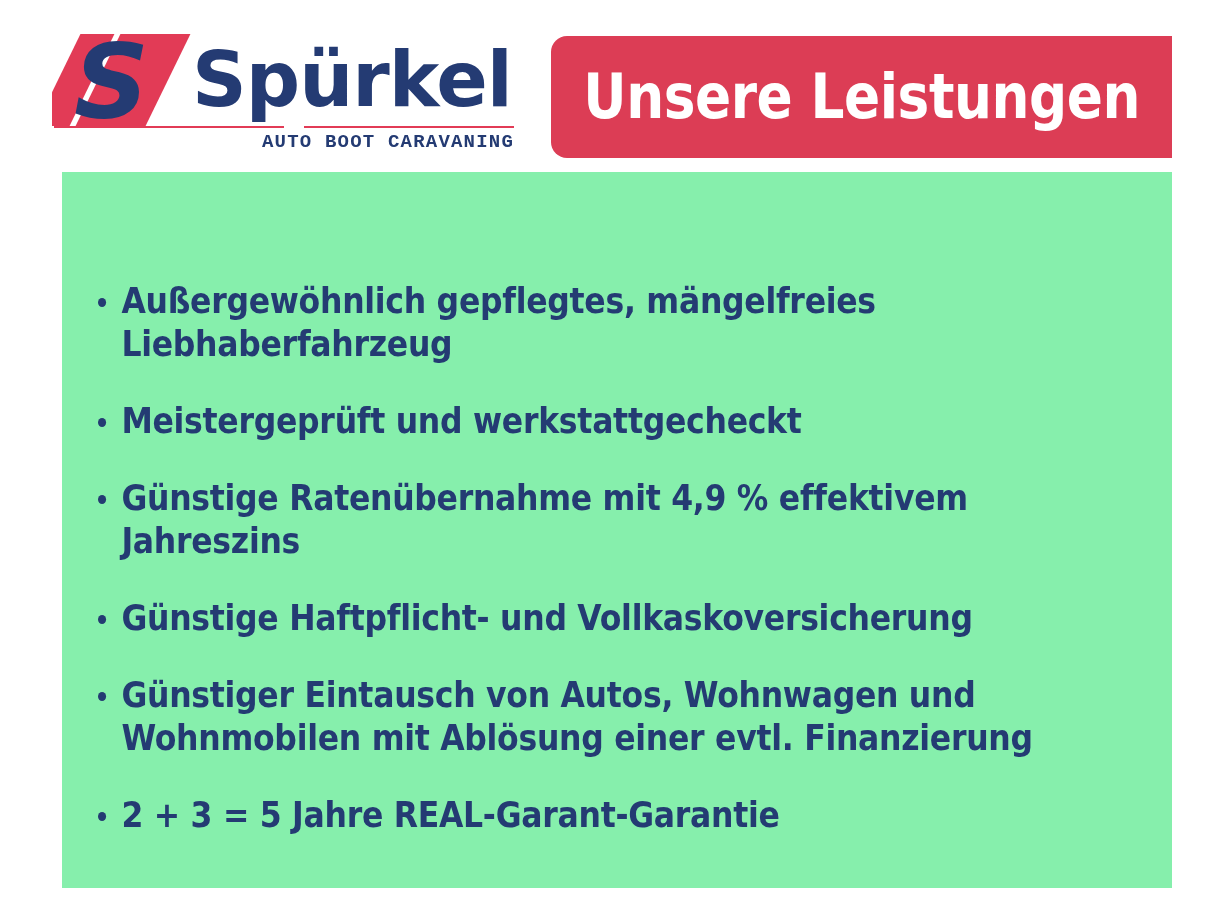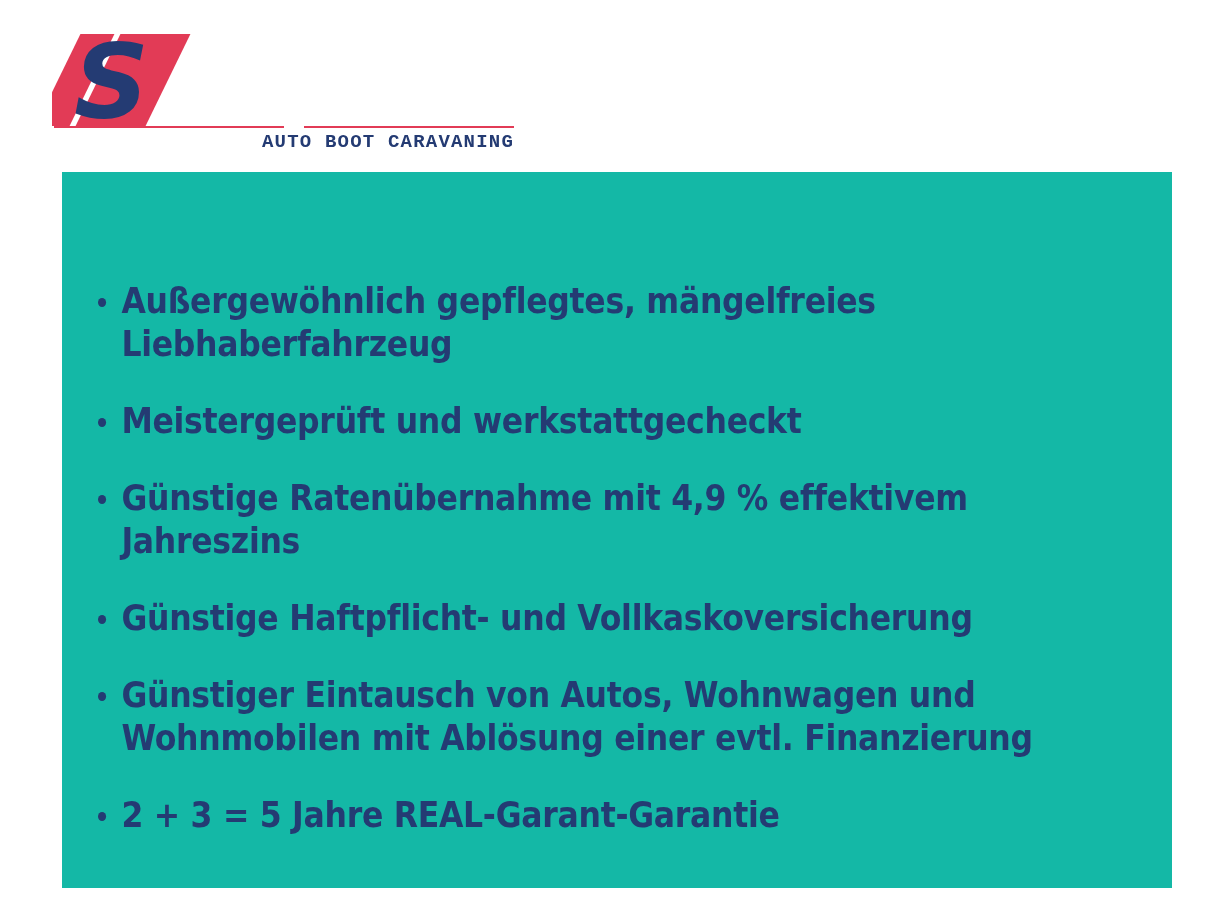--- a/index.html
+++ b/index.html
@@ -134,21 +134,21 @@
     user-select: none;
   }
 
   
   #panel {
     position: absolute;
     left: 62px;
     top: 172px;
     width: 1110px;
     height: 716px;
-    background: #14b8a6;
+    background: #86efac;
   }
 
   #bullet-list {
     position: absolute;
     left: 36px;
     top: 108px;
     width: 1055px;
     list-style: none;
     margin: 0;
     padding: 0;
@@ -184,27 +184,31 @@
 <div id="header">
 
   <div id="logo">
 
     <div id="logo-mark">
       <div class="stripe stripe-1"></div>
       <div class="stripe stripe-2"></div>
       <div id="logo-s">S</div>
     </div>
 
+    <div id="logo-wordmark">Spürkel</div>
 
     <div id="logo-rule-left"></div>
     <div id="logo-rule-right"></div>
 
     <div id="logo-tagline">AUTO BOOT CARAVANING</div>
   </div>
 
+  <div id="banner">
+    <div id="banner-title">Unsere Leistungen</div>
+  </div>
 
 </div>
 
 <div id="panel">
   <ul id="bullet-list">
 
     <li class="bullet-item">
       <span class="bullet-dot"></span>
       <span class="bullet-text">Außergewöhnlich gepflegtes, mängelfreies Liebhaberfahrzeug</span>
     </li>

